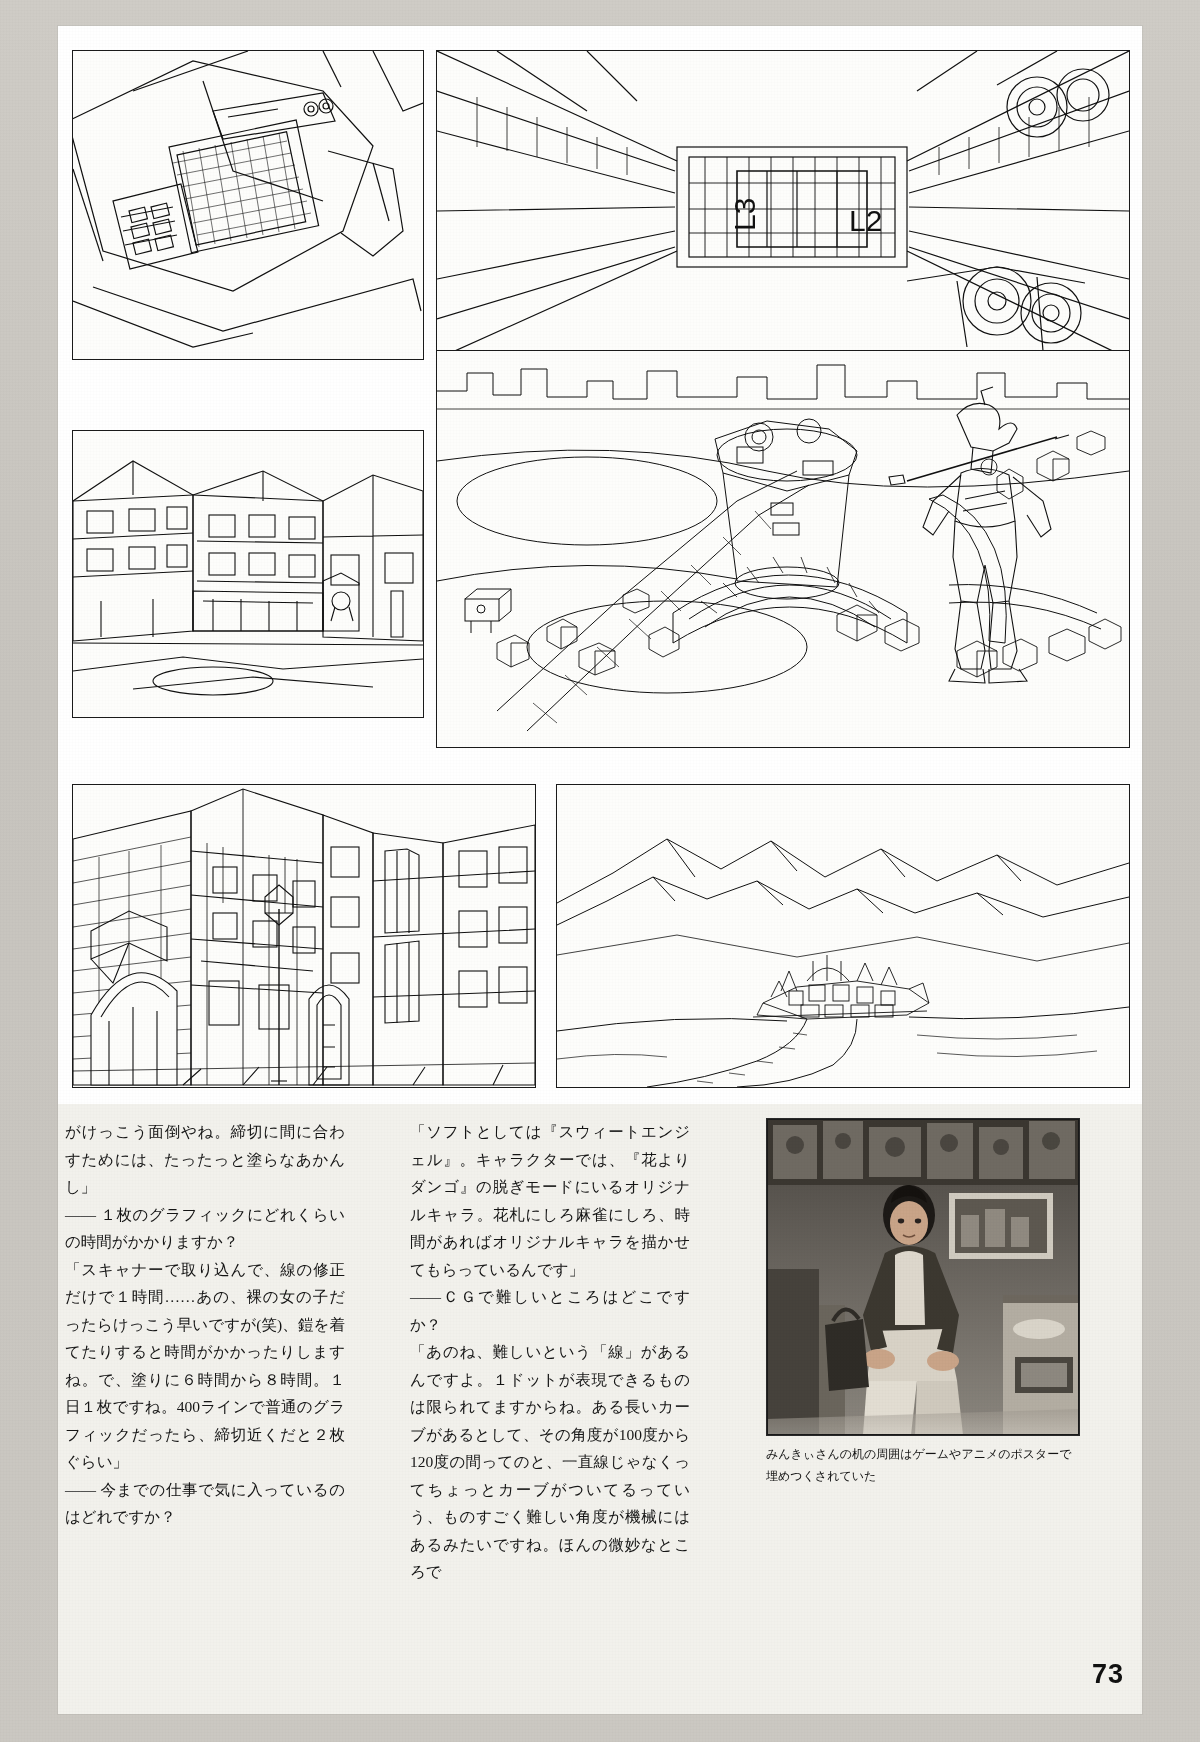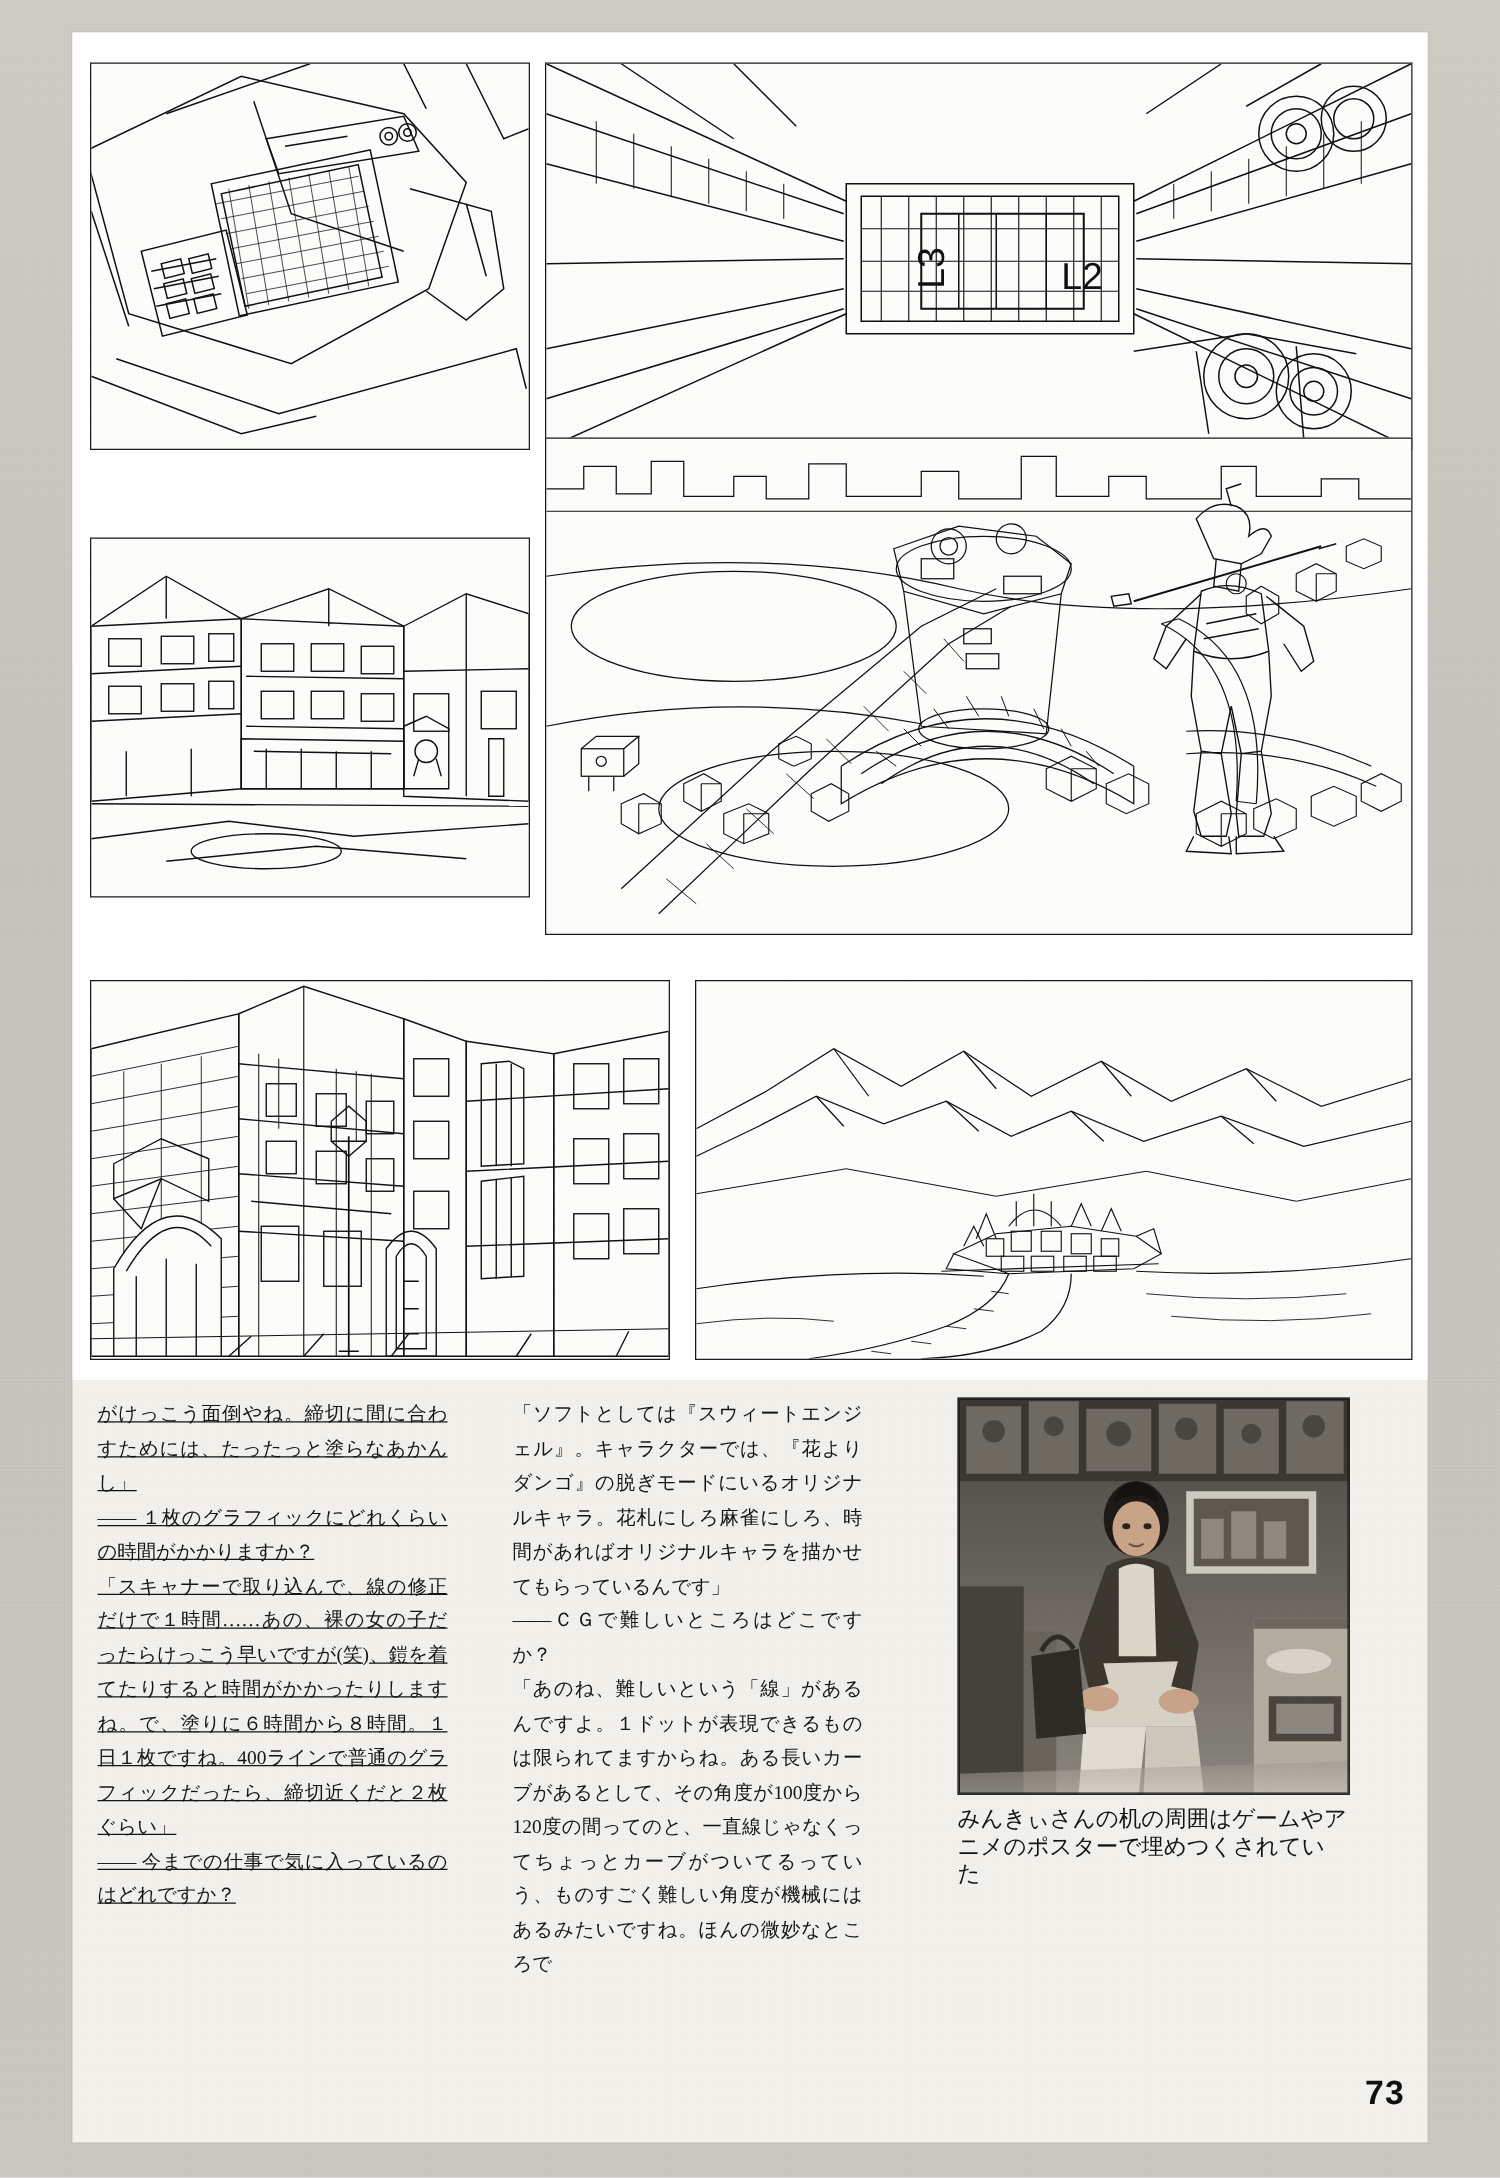--- a/index.html
+++ b/index.html
@@ -35,30 +35,30 @@
   .cols{
     position:absolute;left:58px;top:1118px;width:1084px;height:420px;
   }
   .col{
     position:absolute;top:0;width:280px;
     font-family:"Liberation Serif",serif;
     font-size:15.5px;line-height:27.5px;color:#151515;
     text-align:justify;
   }
   .col p{margin:0;}
-  .col.c1{left:20px;text-decoration:underline;}
+  .col.c1{left:7px;}
   .col.c2{left:352px;}
   .photo-wrap{position:absolute;left:708px;top:0;width:312px;}
   .photo{
     width:312px;height:316px;border:1px solid #2a2a2a;display:block;
     background:#6d6a65;
   }
   .caption{
-    margin-top:8px;font-family:Liberation Sans, sans-serif;
-    font-size:18px;line-height:22px;color:#141414;
+    margin-top:8px;font-family:Liberation Mono, monospace;
+    font-size:12px;line-height:22px;color:#141414;
   }
   .folio{
     position:absolute;right:76px;bottom:52px;
     font-family:"Liberation Sans",sans-serif;
     font-size:27px;font-weight:bold;color:#111;letter-spacing:1px;
   }
   
   .grain{
     position:absolute;inset:0;pointer-events:none;
     background-image:

